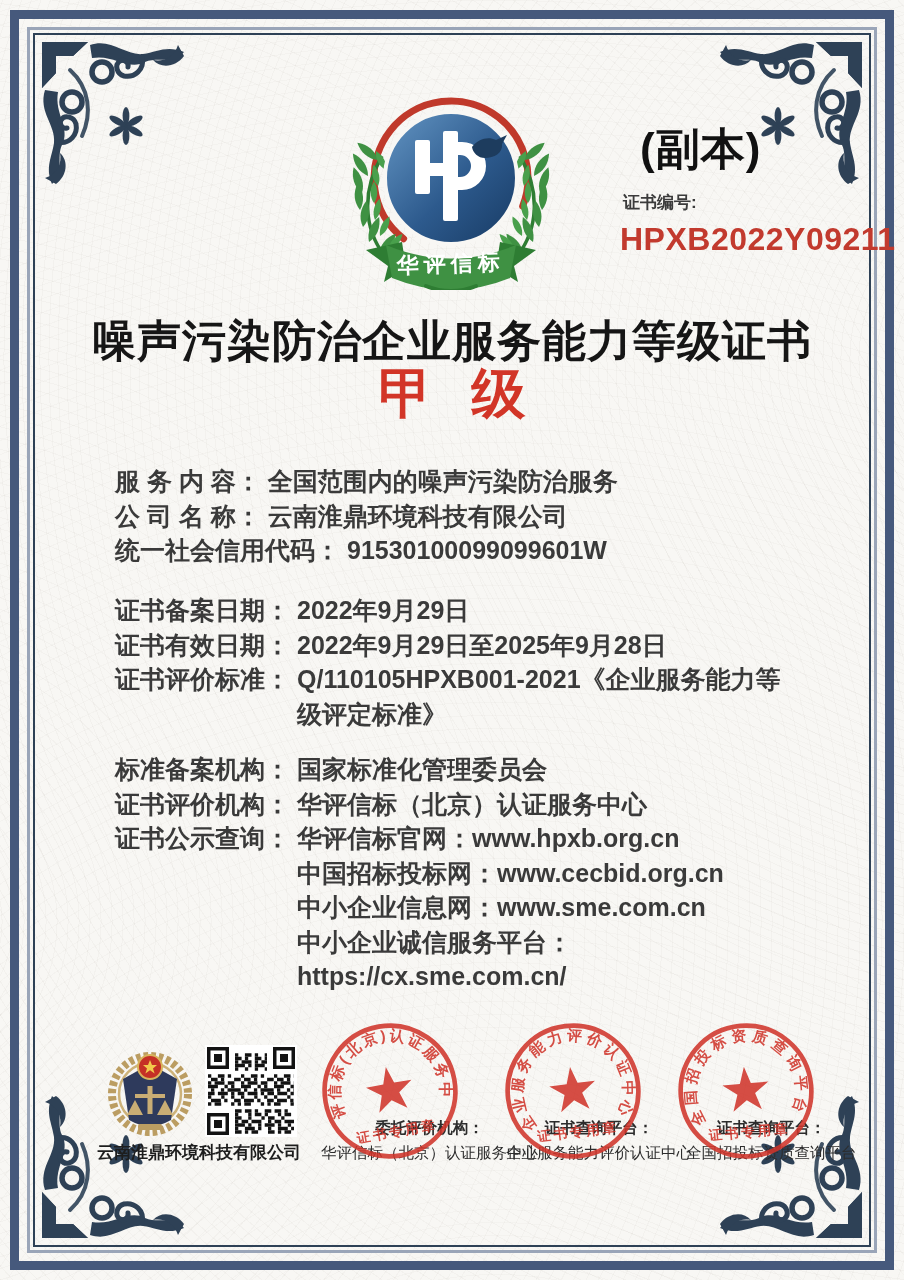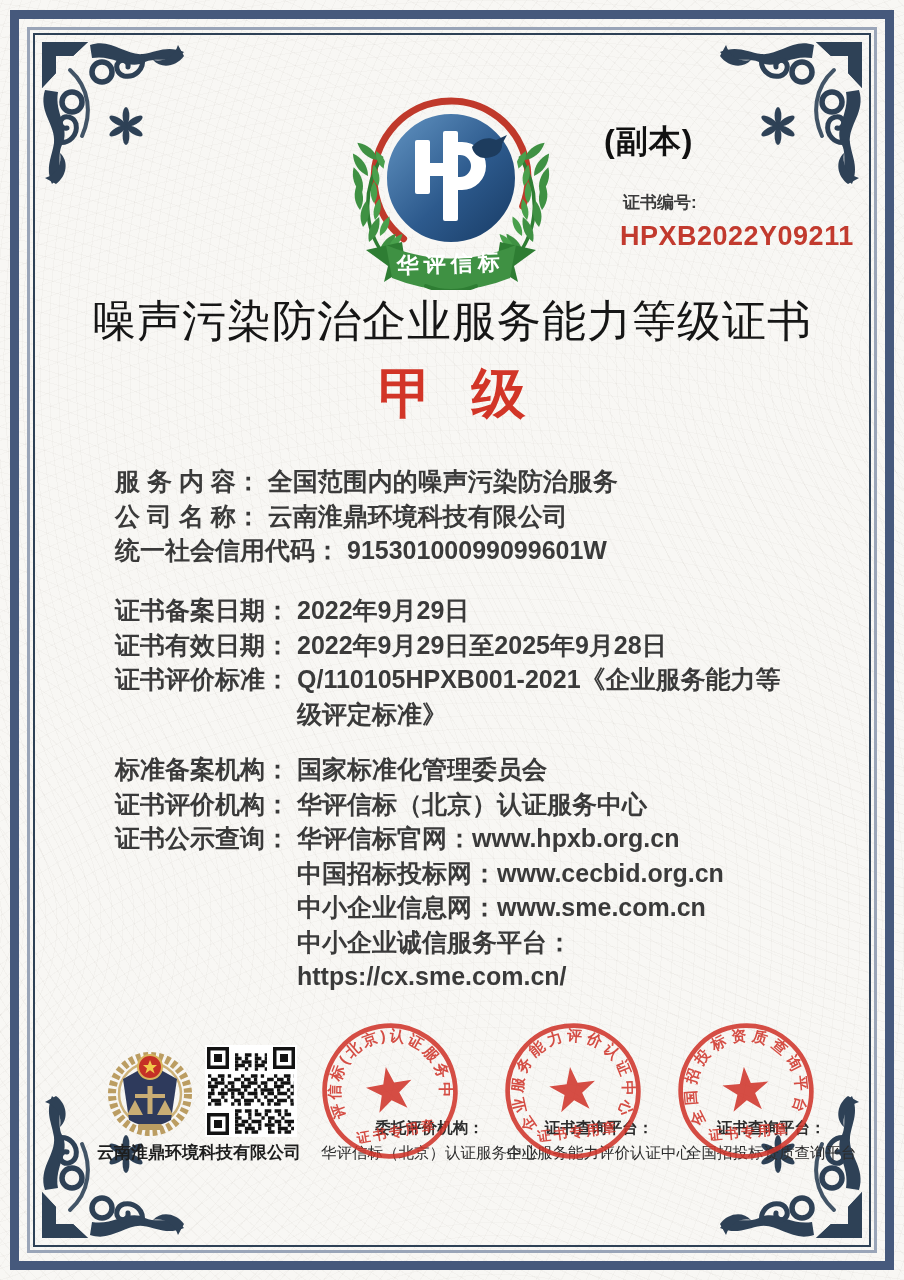--- a/index.html
+++ b/index.html
@@ -20,26 +20,26 @@
   .frame-outer{position:absolute; inset:10px; border:9px solid #46597c; pointer-events:none;}
   .frame-mid{position:absolute; inset:27px; border:3px solid #9aa5b8; pointer-events:none;}
   .frame-inner{position:absolute; inset:33px; border:2px solid #2e4156; pointer-events:none;}
   .orn{position:absolute; width:148px; height:148px;}
   .orn.tl{left:36px; top:36px;}
   .orn.tr{right:36px; top:36px; transform:scaleX(-1);}
   .orn.bl{left:36px; bottom:36px; transform:scaleY(-1);}
   .orn.br{right:36px; bottom:36px; transform:scale(-1,-1);}
   
   .logo{position:absolute; left:330px; top:90px; width:242px; height:200px;}
-  .copy-label{position:absolute; left:604px; top:120px; font-size:32px; font-weight:800; color:#111; letter-spacing:1px;}
+  .copy-label{position:absolute; left:640px; top:120px; font-size:44px; font-weight:800; color:#111; letter-spacing:1px;}
   .certno-label{position:absolute; left:623px; top:191px; font-size:17px; font-weight:700; color:#3b3b3b;}
-  .certno{position:absolute; left:620px; top:221px; font-size:27px; font-weight:800; color:#c23a2e; letter-spacing:.5px;}
-  
-  .title{position:absolute; left:0; top:292px; width:904px; text-align:center;
-    font-size:44px; font-weight:400; color:#161616; letter-spacing:1px;}
+  .certno{position:absolute; left:620px; top:221px; font-size:32px; font-weight:800; color:#c23a2e; letter-spacing:.5px;}
+  
+  .title{position:absolute; left:0; top:312px; width:904px; text-align:center;
+    font-size:44px; font-weight:700; color:#161616; letter-spacing:1px;}
   .grade{position:absolute; left:0; top:358px; width:904px; text-align:center;
     font-size:54px; font-weight:800; color:#d23527; letter-spacing:12px; text-indent:12px;}
   
   .info{position:absolute; left:115px; width:682px; color:#3a3a3a; font-size:25px; font-weight:700;}
   .info .line{display:flex; line-height:34.5px; align-items:flex-start;}
   .info .lbl{flex:none; white-space:pre;}
   .info .val{flex:1; padding-left:7px;}
   .info .indent{margin-left:175px;}
   .info1{top:464px;}
   .info2{top:593px;}

